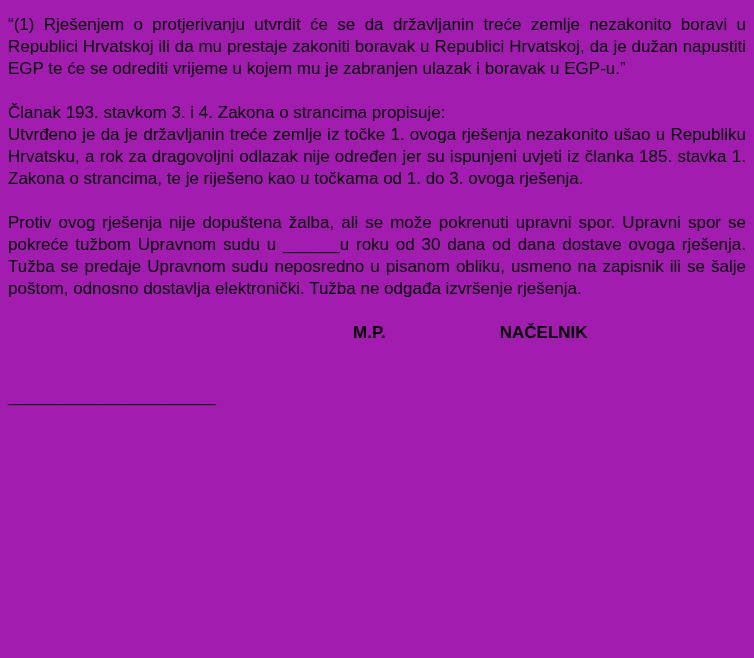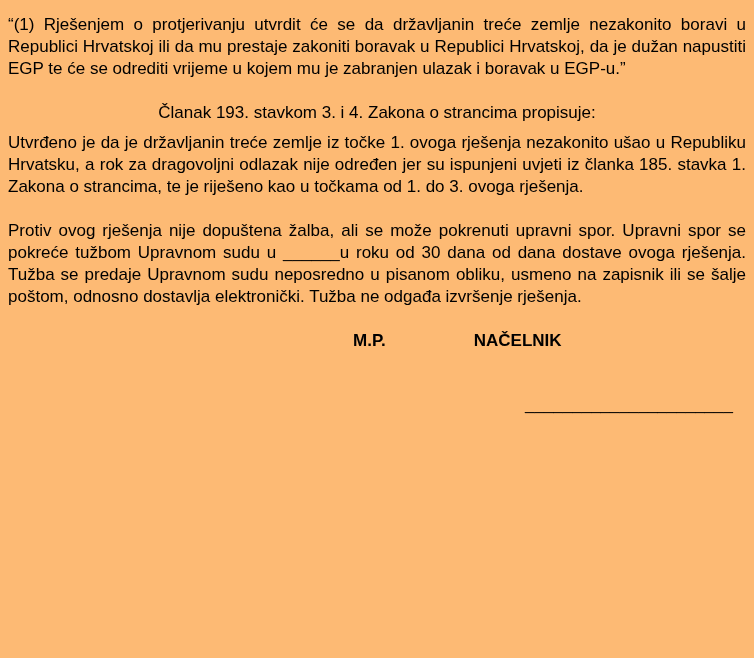--- a/index.html
+++ b/index.html
@@ -15,45 +15,44 @@
     font-size: 17px;
     line-height: 22px;
     color: #000000;
     -webkit-font-smoothing: antialiased;
   }
   .page {
     box-sizing: border-box;
     width: 754px;
     height: 658px;
     padding: 14px 8px 0 8px;
-    background: #fdba74;
+    background: #a21caf;
   }
   .para {
     margin: 0 0 22px 0;
     text-align: justify;
   }
   .para.tight {
-    margin-bottom: 8px;
-    text-align: center;
+    margin-bottom: 0;
+    text-align: left;
   }
   .signature-row {
     display: flex;
     margin-top: 22px;
     font-weight: bold;
     white-space: nowrap;
   }
   .stamp-label {
     margin-left: 345px;
   }
   .signatory-title {
-    margin-left: 88px;
+    margin-left: 114px;
   }
   .signature-line-row {
     margin-top: 42px;
-    text-align: right;
     padding-right: 13px;
     letter-spacing: 0;
     white-space: nowrap;
   }
 </style>
 </head>
 <body>
 
 <div class="page">
 

